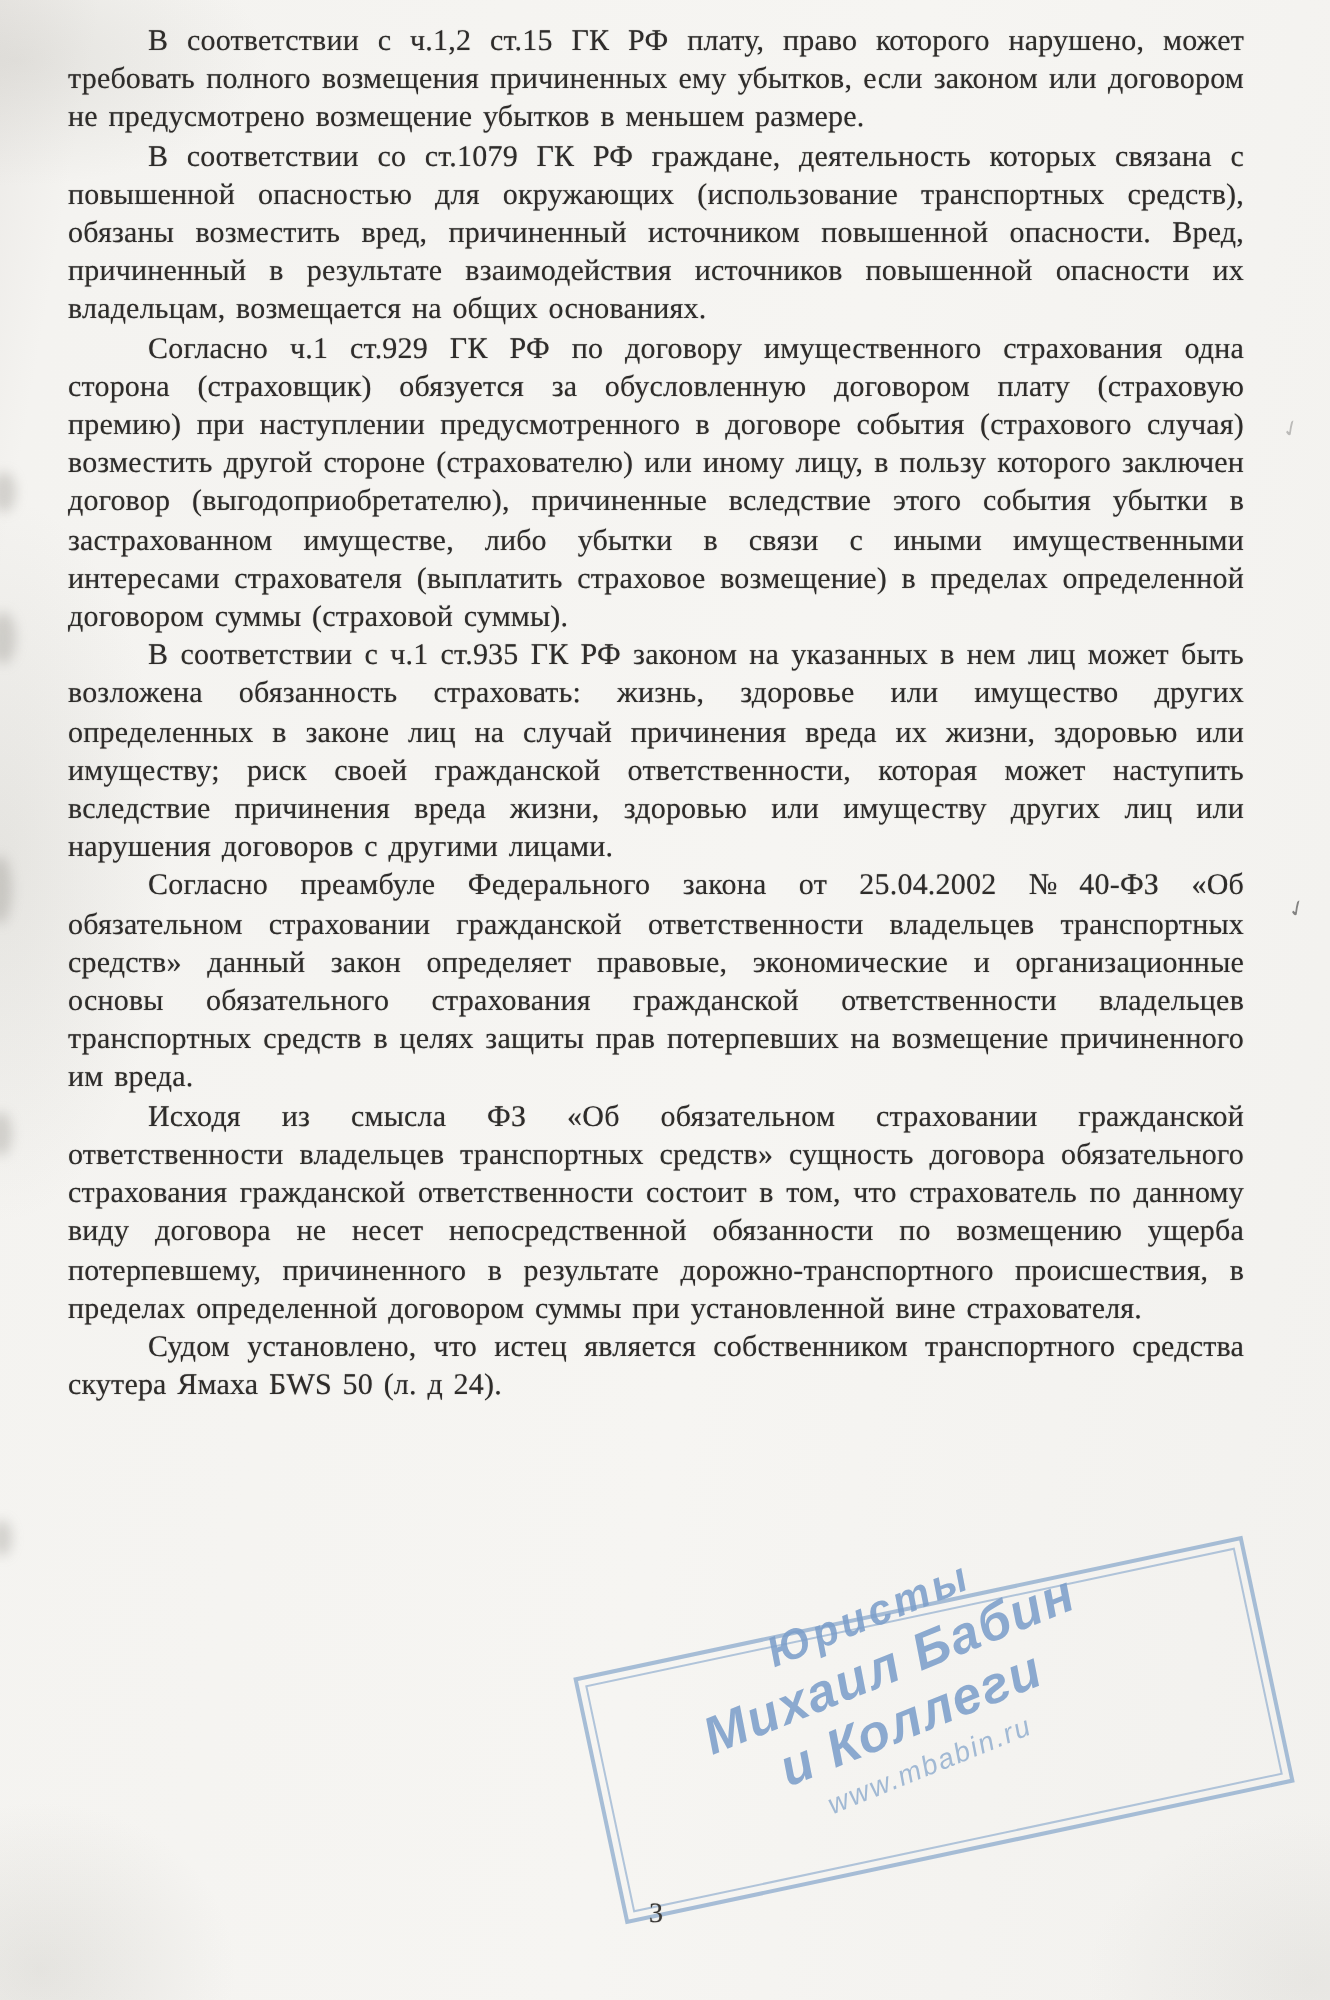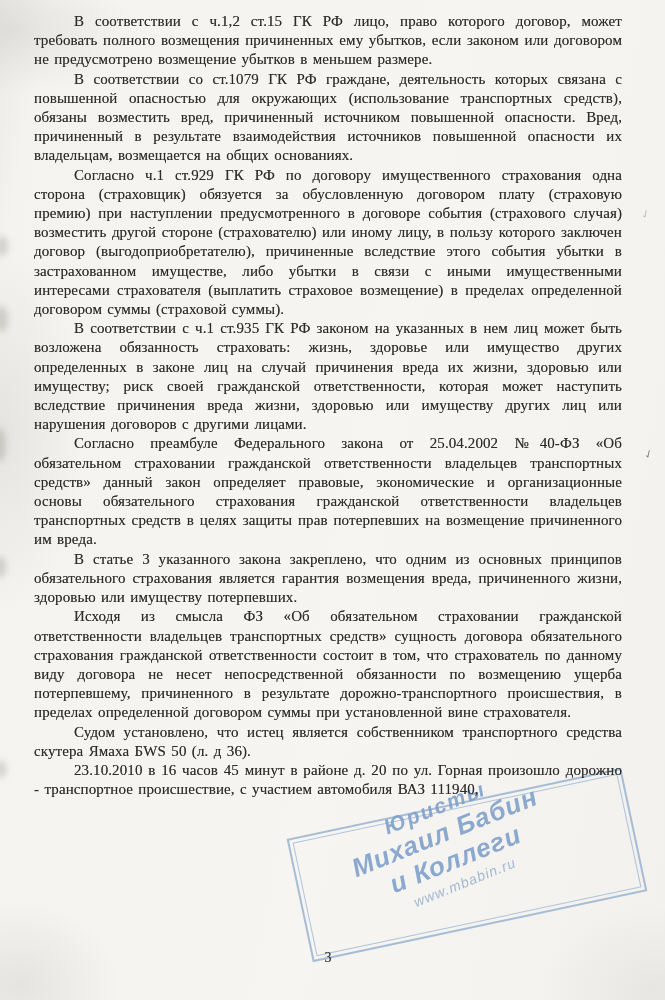--- a/index.html
+++ b/index.html
@@ -131,26 +131,24 @@
     <div class="wm-inner-border"></div>
     <div class="wm-text">
       <div class="wm-l1">Юристы</div>
       <div class="wm-l2">Михаил Бабин</div>
       <div class="wm-l3">и Коллеги</div>
       <div class="wm-url">www.mbabin.ru</div>
     </div>
   </div>
 
   <div class="text-block">
-    <p>В соответствии с ч.1,2 ст.15 ГК РФ лицо, право которого договор, может требовать полного возмещения причиненных ему убытков, если законом или договором не предусмотрено возмещение убытков в меньшем размере.</p>
+    <p>В соответствии с ч.1,2 ст.15 ГК РФ плату, право которого нарушено, может требовать полного возмещения причиненных ему убытков, если законом или договором не предусмотрено возмещение убытков в меньшем размере.</p>
     <p>В соответствии со ст.1079 ГК РФ граждане, деятельность которых связана с повышенной опасностью для окружающих (использование транспортных средств), обязаны возместить вред, причиненный источником повышенной опасности. Вред, причиненный в результате взаимодействия источников повышенной опасности их владельцам, возмещается на общих основаниях.</p>
     <p>Согласно ч.1 ст.929 ГК РФ по договору имущественного страхования одна сторона (страховщик) обязуется за обусловленную договором плату (страховую премию) при наступлении предусмотренного в договоре события (страхового случая) возместить другой стороне (страхователю) или иному лицу, в пользу которого заключен договор (выгодоприобретателю), причиненные вследствие этого события убытки в застрахованном имуществе, либо убытки в связи с иными имущественными интересами страхователя (выплатить страховое возмещение) в пределах определенной договором суммы (страховой суммы).</p>
     <p>В соответствии с ч.1 ст.935 ГК РФ законом на указанных в нем лиц может быть возложена обязанность страховать: жизнь, здоровье или имущество других определенных в законе лиц на случай причинения вреда их жизни, здоровью или имуществу; риск своей гражданской ответственности, которая может наступить вследствие причинения вреда жизни, здоровью или имуществу других лиц или нарушения договоров с другими лицами.</p>
     <p>Согласно преамбуле Федерального закона от 25.04.2002 №40-ФЗ «Об обязательном страховании гражданской ответственности владельцев транспортных средств» данный закон определяет правовые, экономические и организационные основы обязательного страхования гражданской ответственности владельцев транспортных средств в целях защиты прав потерпевших на возмещение причиненного им вреда.</p>
-    <p>В статье 3 указанного закона закреплено, что одним из основных принципов обязательного страхования является гарантия возмещения вреда, причиненного жизни, здоровью или имуществу потерпевших.</p>
     <p>Исходя из смысла ФЗ «Об обязательном страховании гражданской ответственности владельцев транспортных средств» сущность договора обязательного страхования гражданской ответственности состоит в том, что страхователь по данному виду договора не несет непосредственной обязанности по возмещению ущерба потерпевшему, причиненного в результате дорожно-транспортного происшествия, в пределах определенной договором суммы при установленной вине страхователя.</p>
-    <p>Судом установлено, что истец является собственником транспортного средства скутера Ямаха БWS 50 (л. д 36).</p>
-    <p>23.10.2010 в 16 часов 45 минут  в районе д. 20 по ул. Горная произошло дорожно - транспортное происшествие, с участием автомобиля ВАЗ 111940,</p>
+    <p>Судом установлено, что истец является собственником транспортного средства скутера Ямаха БWS 50 (л. д 24).</p>
   </div>
 
   <div class="page-number">3</div>
 
 </div>
 
 </body></html>

